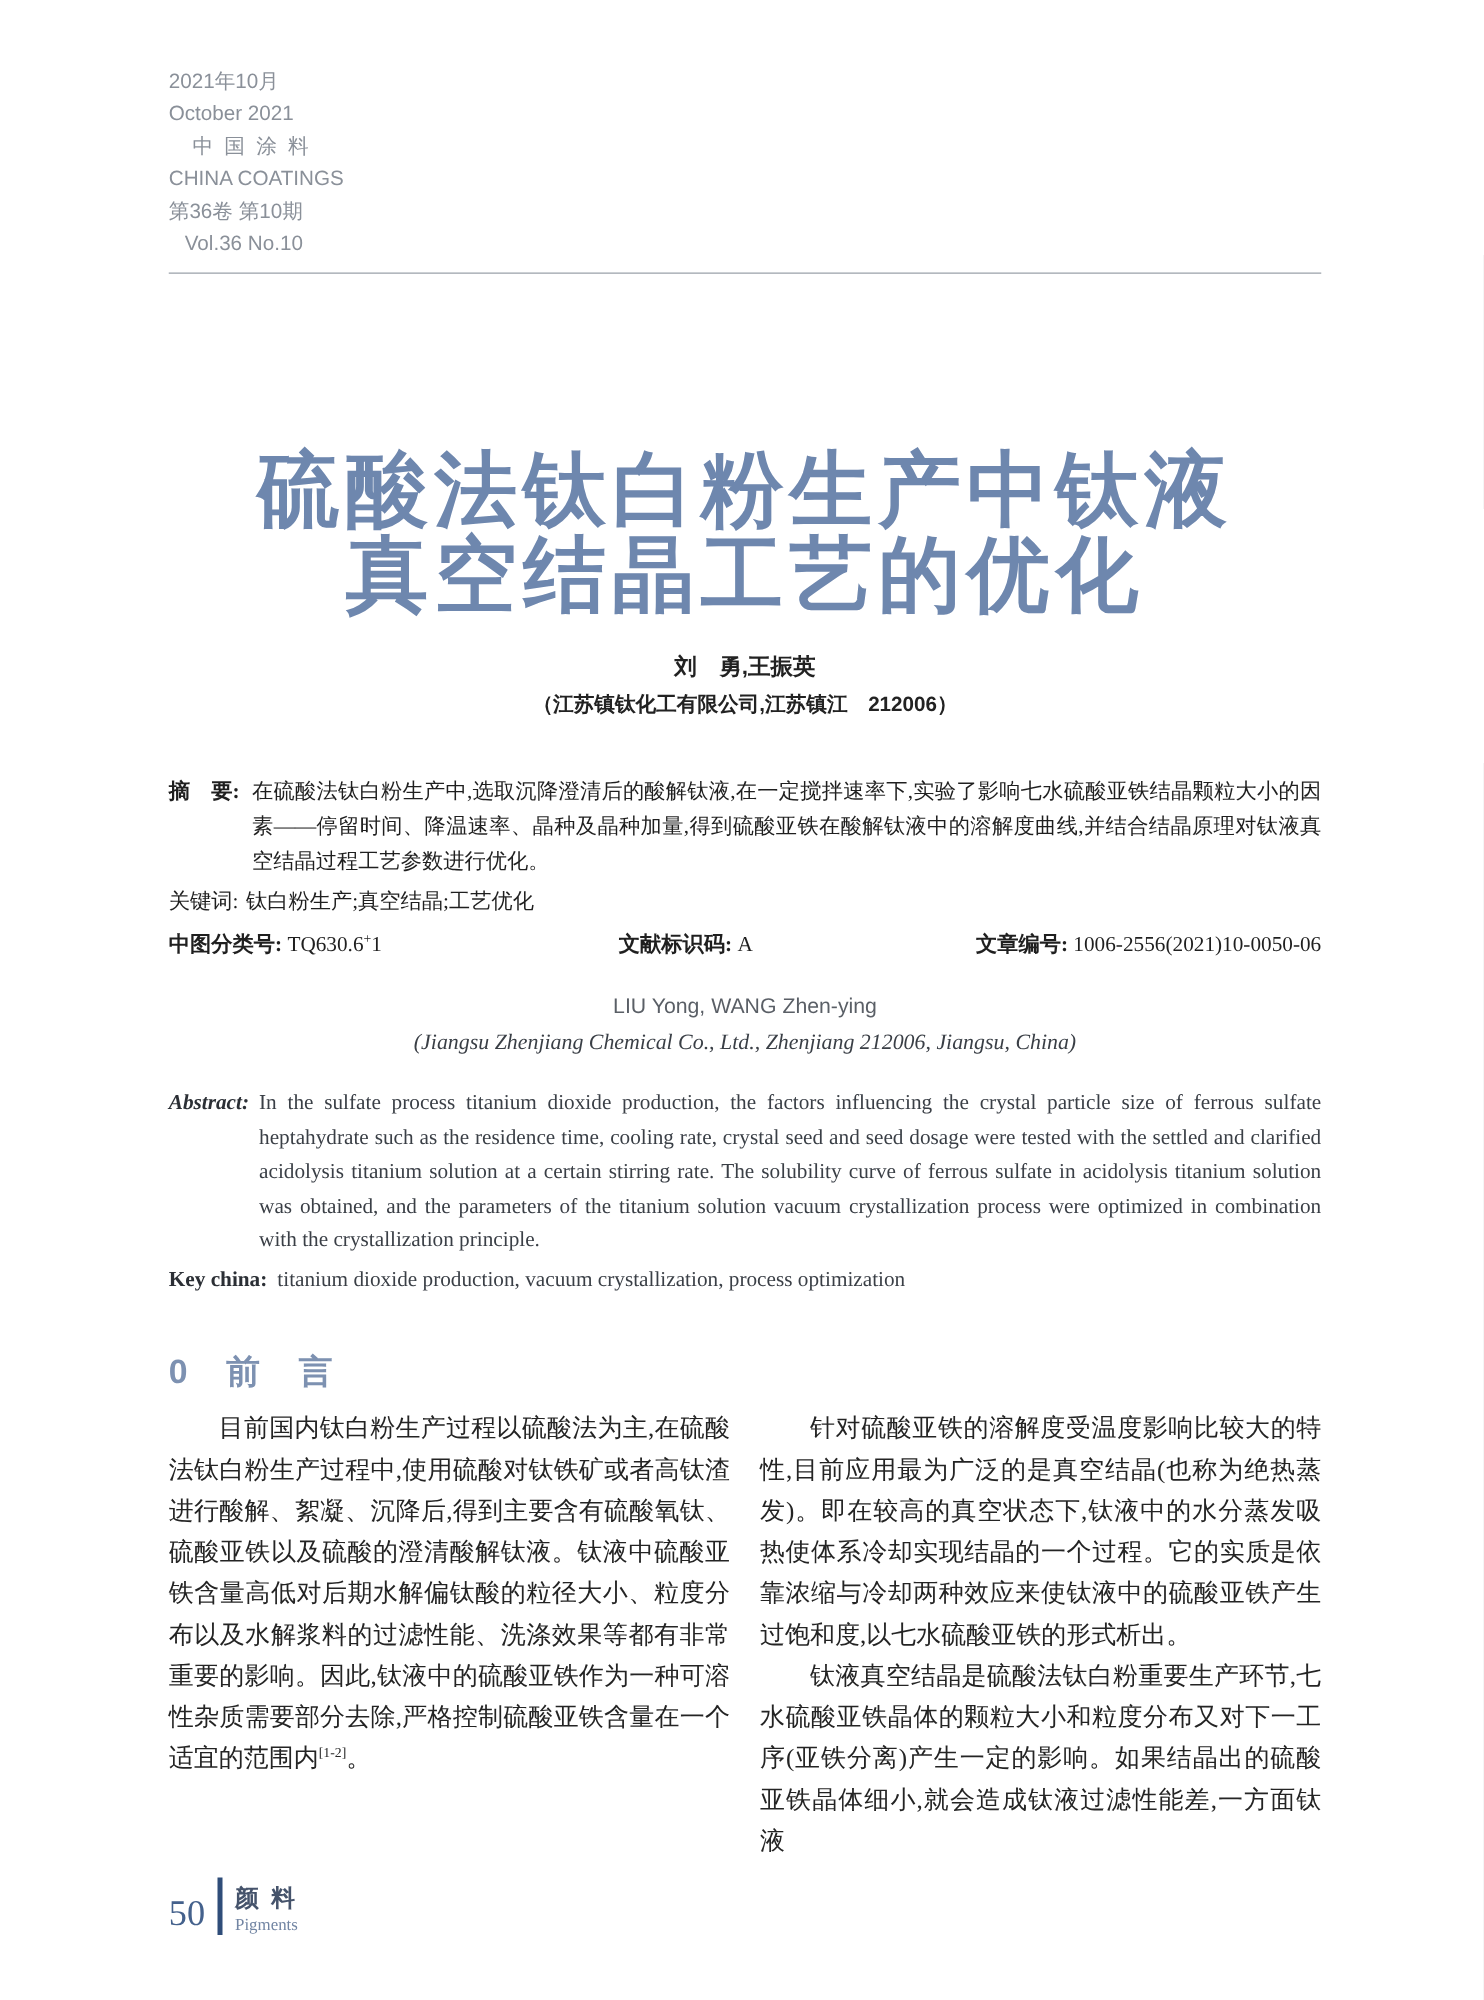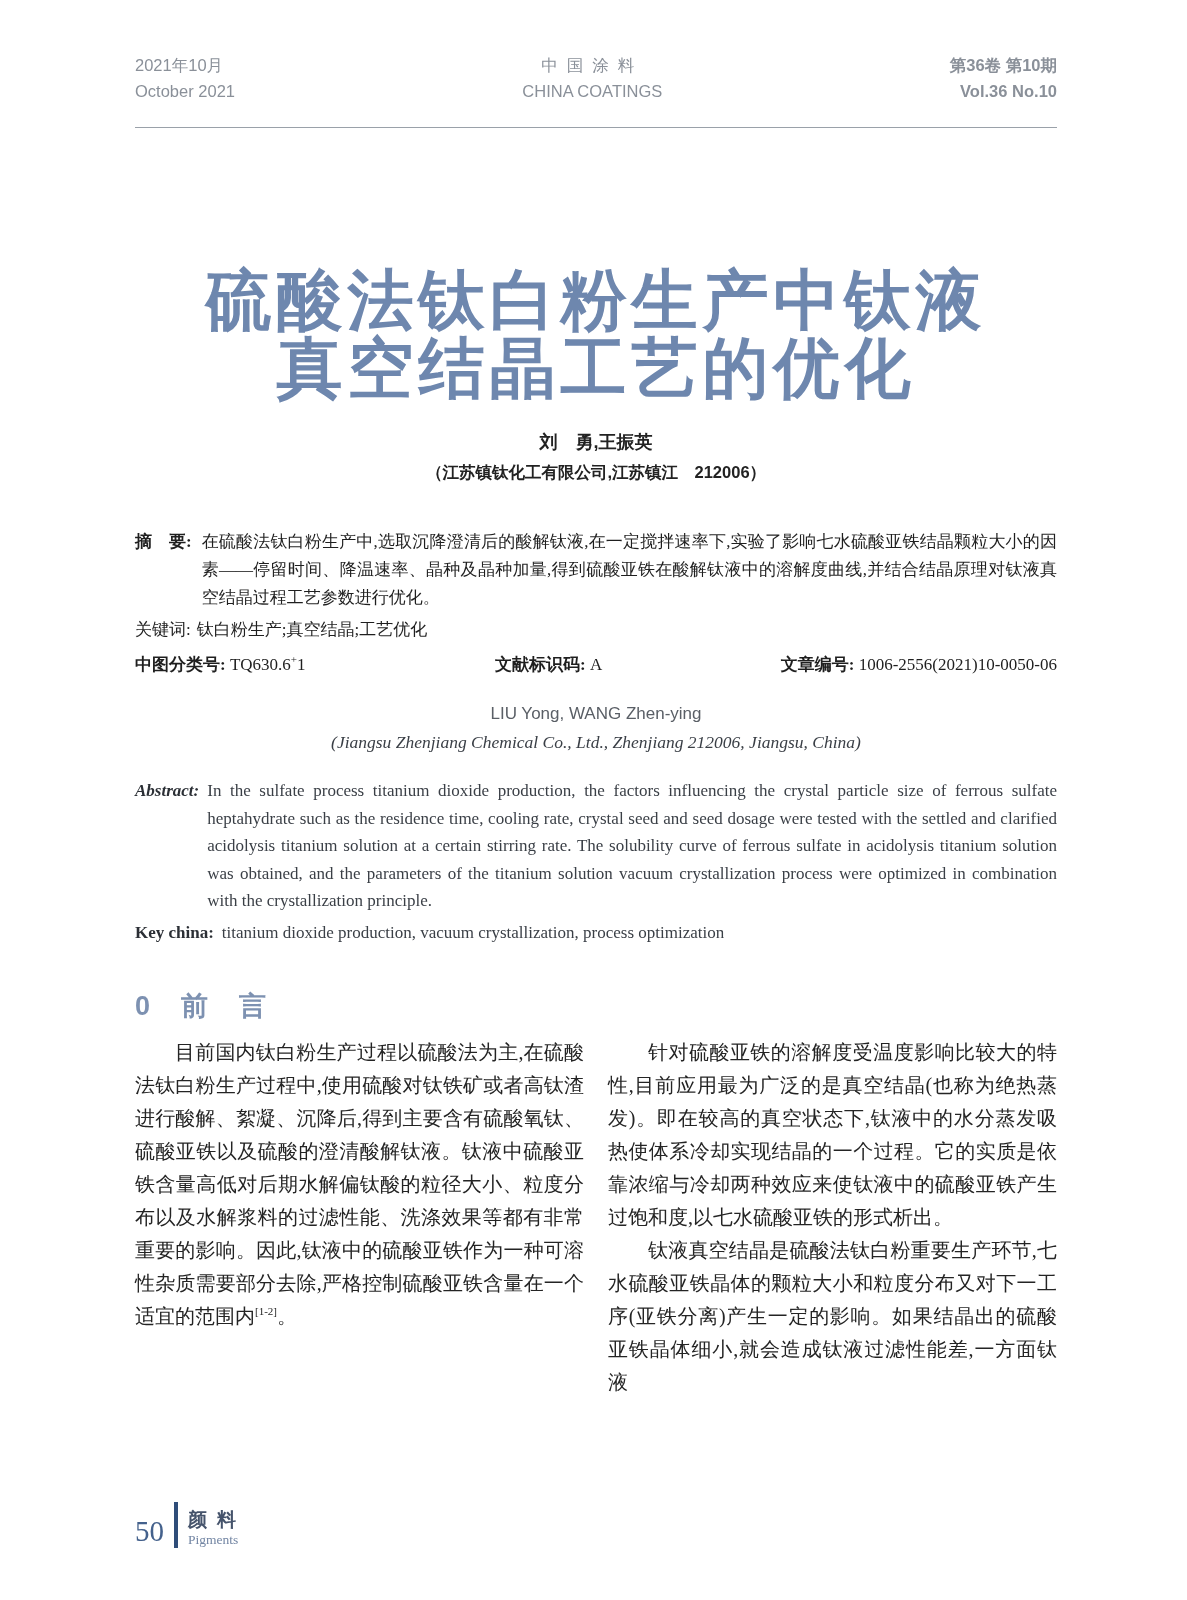--- a/index.html
+++ b/index.html
@@ -22,28 +22,29 @@
     box-sizing:border-box;
     padding:52px 130px 0 135px;
     font-family:"Liberation Serif","DejaVu Serif",serif;
     color:var(--ink);
     overflow:hidden;
   }
   
   .jheader{
     display:flex;justify-content:space-between;align-items:flex-start;
     border-bottom:1.5px solid #9aa1a9;
-    padding-bottom:23px;
+    padding-bottom:10px;
     color:var(--header-gray);
     font-family:"Liberation Sans","DejaVu Sans",sans-serif;
+    flex-direction:column;
   }
   .jheader .cell{line-height:26px;font-size:16.5px;}
   .jheader .cell.center{text-align:center;}
   .jheader .cell.center .cn{letter-spacing:9px;}
-  .jheader .cell.right{text-align:right;font-weight:bold;}
+  .jheader .cell.right{text-align:right;}
   
   .cn-title{
     margin-top:138px;
     text-align:center;
     font-family:"Liberation Sans","DejaVu Sans",sans-serif;
     font-weight:bold;
     color:var(--title-blue);
     font-size:66px;
     line-height:68px;
     letter-spacing:5px;

